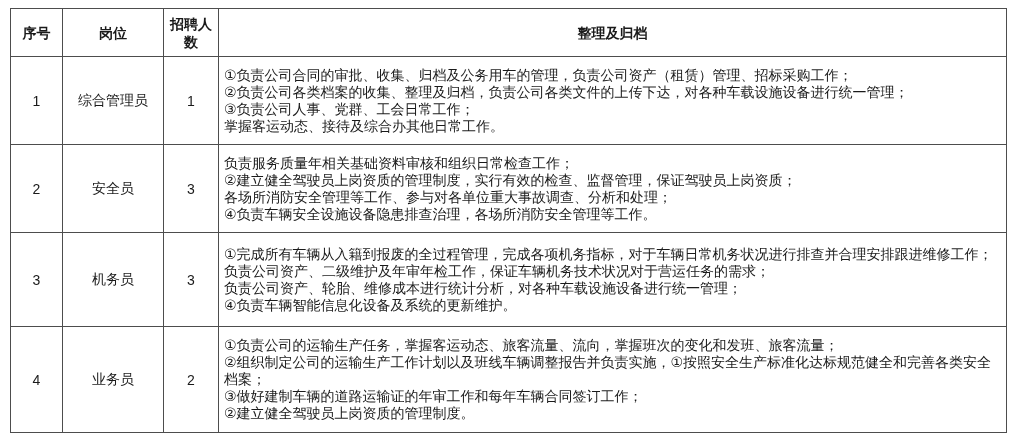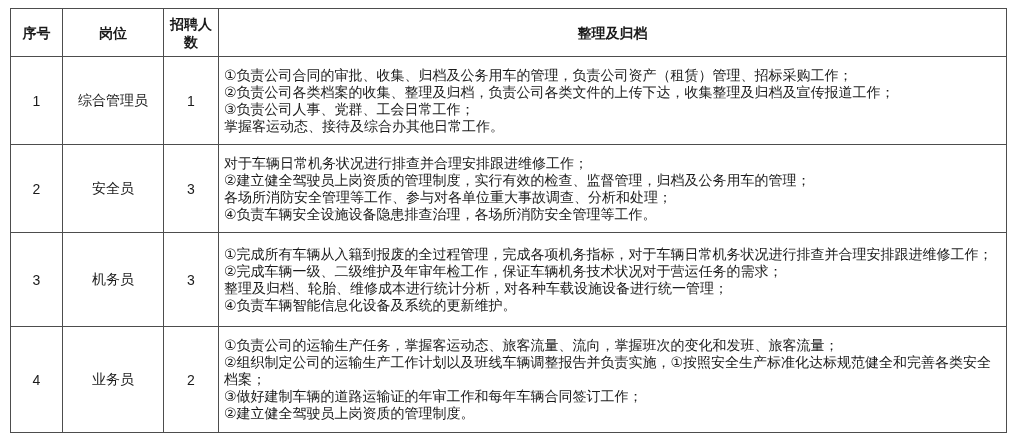--- a/index.html
+++ b/index.html
@@ -78,46 +78,46 @@
         <th>整理及归档</th>
       </tr>
     </thead>
     <tbody>
   <tr class="r-1">
     <td class="c-center">1</td>
     <td class="c-center">综合管理员</td>
     <td class="c-center">1</td>
     <td class="c-duties">
             <div class="duty-line">①负责公司合同的审批、收集、归档及公务用车的管理，负责公司资产（租赁）管理、招标采购工作；</div>
-            <div class="duty-line">②负责公司各类档案的收集、整理及归档，负责公司各类文件的上传下达，收集整理及归档及宣传报道工作；</div>
+            <div class="duty-line">②负责公司各类档案的收集、整理及归档，负责公司各类文件的上传下达，对各种车载设施设备进行统一管理；</div>
             <div class="duty-line">③负责公司人事、党群、工会日常工作；</div>
             <div class="duty-line">掌握客运动态、接待及综合办其他日常工作。</div>
           </td>
   </tr>
 
   <tr class="r-2">
     <td class="c-center">2</td>
     <td class="c-center">安全员</td>
     <td class="c-center">3</td>
     <td class="c-duties">
-            <div class="duty-line">对于车辆日常机务状况进行排查并合理安排跟进维修工作；</div>
-            <div class="duty-line">②建立健全驾驶员上岗资质的管理制度，实行有效的检查、监督管理，归档及公务用车的管理；</div>
+            <div class="duty-line">负责服务质量年相关基础资料审核和组织日常检查工作；</div>
+            <div class="duty-line">②建立健全驾驶员上岗资质的管理制度，实行有效的检查、监督管理，保证驾驶员上岗资质；</div>
             <div class="duty-line">各场所消防安全管理等工作、参与对各单位重大事故调查、分析和处理；</div>
             <div class="duty-line">④负责车辆安全设施设备隐患排查治理，各场所消防安全管理等工作。</div>
           </td>
   </tr>
 
   <tr class="r-3">
     <td class="c-center">3</td>
     <td class="c-center">机务员</td>
     <td class="c-center">3</td>
     <td class="c-duties">
             <div class="duty-line">①完成所有车辆从入籍到报废的全过程管理，完成各项机务指标，对于车辆日常机务状况进行排查并合理安排跟进维修工作；</div>
-            <div class="duty-line">②完成车辆一级、二级维护及年审年检工作，保证车辆机务技术状况对于营运任务的需求；</div>
-            <div class="duty-line">整理及归档、轮胎、维修成本进行统计分析，对各种车载设施设备进行统一管理；</div>
+            <div class="duty-line">负责公司资产、二级维护及年审年检工作，保证车辆机务技术状况对于营运任务的需求；</div>
+            <div class="duty-line">负责公司资产、轮胎、维修成本进行统计分析，对各种车载设施设备进行统一管理；</div>
             <div class="duty-line">④负责车辆智能信息化设备及系统的更新维护。</div>
           </td>
   </tr>
 
   <tr class="r-4">
     <td class="c-center">4</td>
     <td class="c-center">业务员</td>
     <td class="c-center">2</td>
     <td class="c-duties">
             <div class="duty-line">①负责公司的运输生产任务，掌握客运动态、旅客流量、流向，掌握班次的变化和发班、旅客流量；</div>

